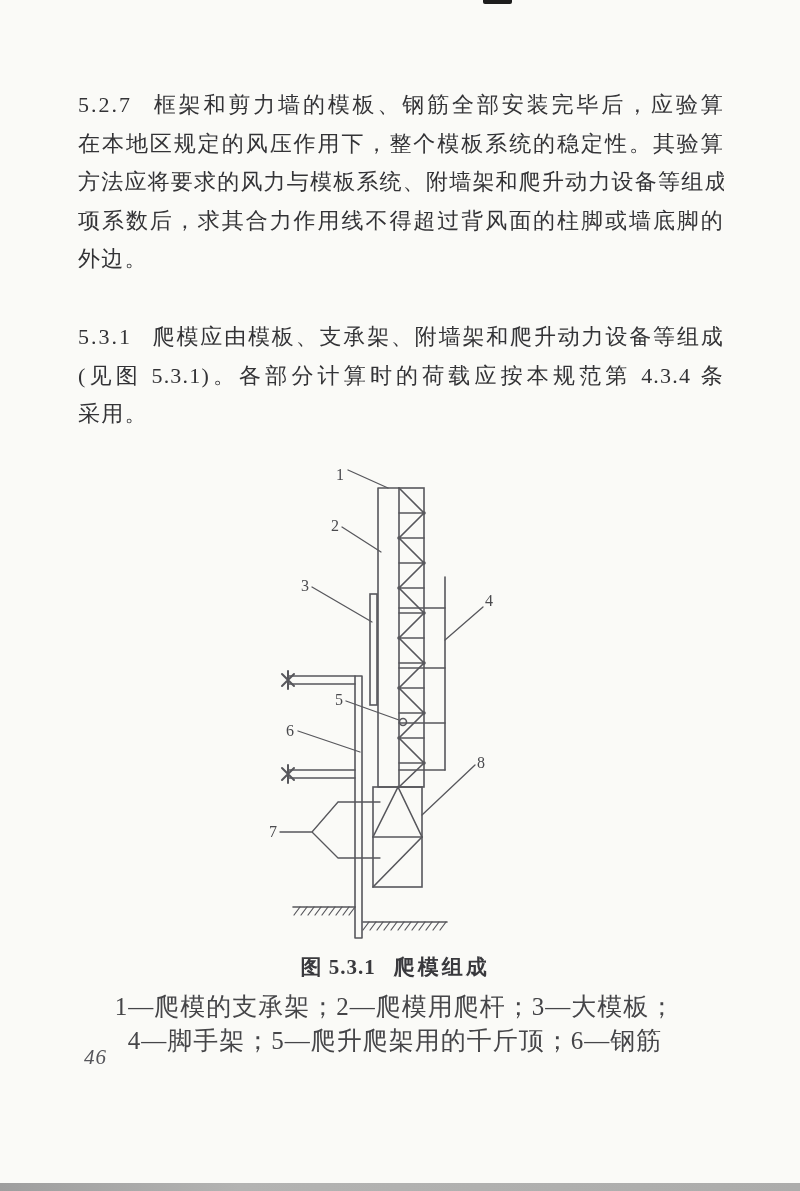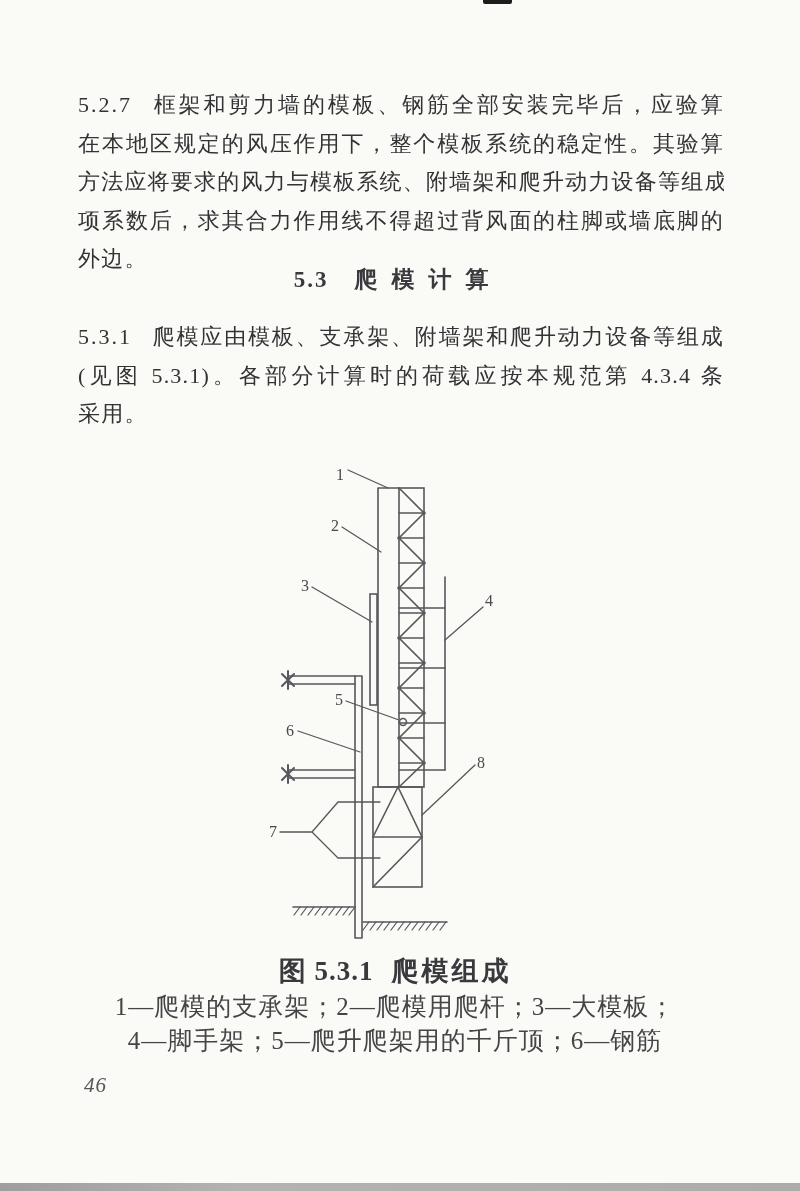--- a/index.html
+++ b/index.html
@@ -33,31 +33,31 @@
     font-family:"Liberation Serif","DejaVu Serif",serif;
   }
   .section-heading{
     position:absolute;left:0;top:264px;width:796px;
     text-align:center;font-weight:bold;font-size:23px;color:#3a3a3e;
   }
   .section-heading .h-num{letter-spacing:2px;margin-right:26px;}
   .section-heading .h-title{letter-spacing:14px;}
   .fig-caption{
     position:absolute;left:0;top:953px;width:790px;
-    text-align:center;font-weight:bold;font-size:27px;color:#39393d;
+    text-align:center;font-weight:bold;font-size:21px;color:#39393d;
   }
   .fig-caption .c-num{letter-spacing:1px;margin-right:18px;}
   .fig-caption .c-title{letter-spacing:3px;}
   .fig-legend{
     position:absolute;left:0;top:990px;width:790px;
     text-align:center;font-size:25px;line-height:34px;
     color:#454548;letter-spacing:1px;
   }
   .page-number{
-    position:absolute;left:84px;top:1073px;
+    position:absolute;left:84px;top:1045px;
     font-size:21px;font-style:italic;color:#55555a;letter-spacing:1px;
   }
   .diagram{position:absolute;left:260px;top:455px;}
   .diagram svg text{
     font-family:"Liberation Serif","DejaVu Serif",serif;
     font-size:16px;fill:#4a4a4e;
   }
 </style>
 </head>
 <body>
@@ -67,23 +67,20 @@
   <div class="scan-smudge-top"></div>
 
   <div class="para" style="top:86px;">
     <div class="para-line"><span class="clause-num">5.2.7</span><span>框架和剪力墙的模板、钢筋全部安装完毕后，应验算</span></div>
     <div class="para-line">在本地区规定的风压作用下，整个模板系统的稳定性。其验算</div>
     <div class="para-line">方法应将要求的风力与模板系统、附墙架和爬升动力设备等组成</div>
     <div class="para-line">项系数后，求其合力作用线不得超过背风面的柱脚或墙底脚的</div>
     <div class="para-line last">外边。</div>
   </div>
 
-  <div class="section-heading">
-    <span class="h-num">5.3</span><span class="h-title">爬模计算</span>
-  </div>
 
   <div class="para" style="top:318px;">
     <div class="para-line"><span class="clause-num">5.3.1</span><span>爬模应由模板、支承架、附墙架和爬升动力设备等组成</span></div>
     <div class="para-line">(见图 5.3.1)。各部分计算时的荷载应按本规范第 4.3.4 条</div>
     <div class="para-line last">采用。</div>
   </div>
 
   <div class="diagram">
     <svg width="260" height="490" viewBox="0 0 260 490" stroke="#57575c" stroke-width="1.6" fill="none" stroke-linecap="round">
 

